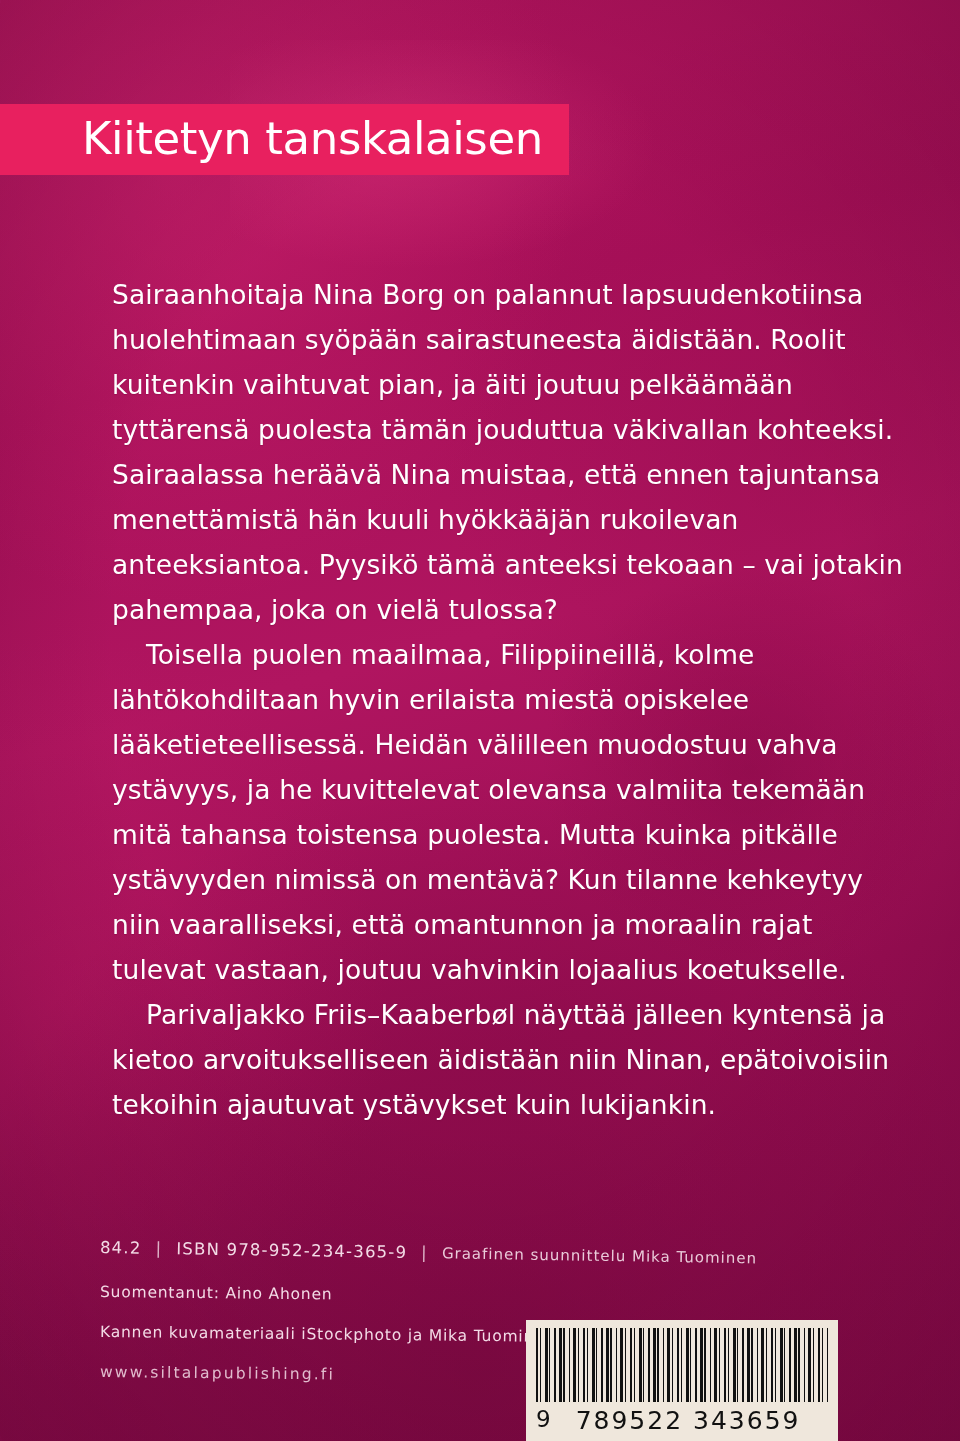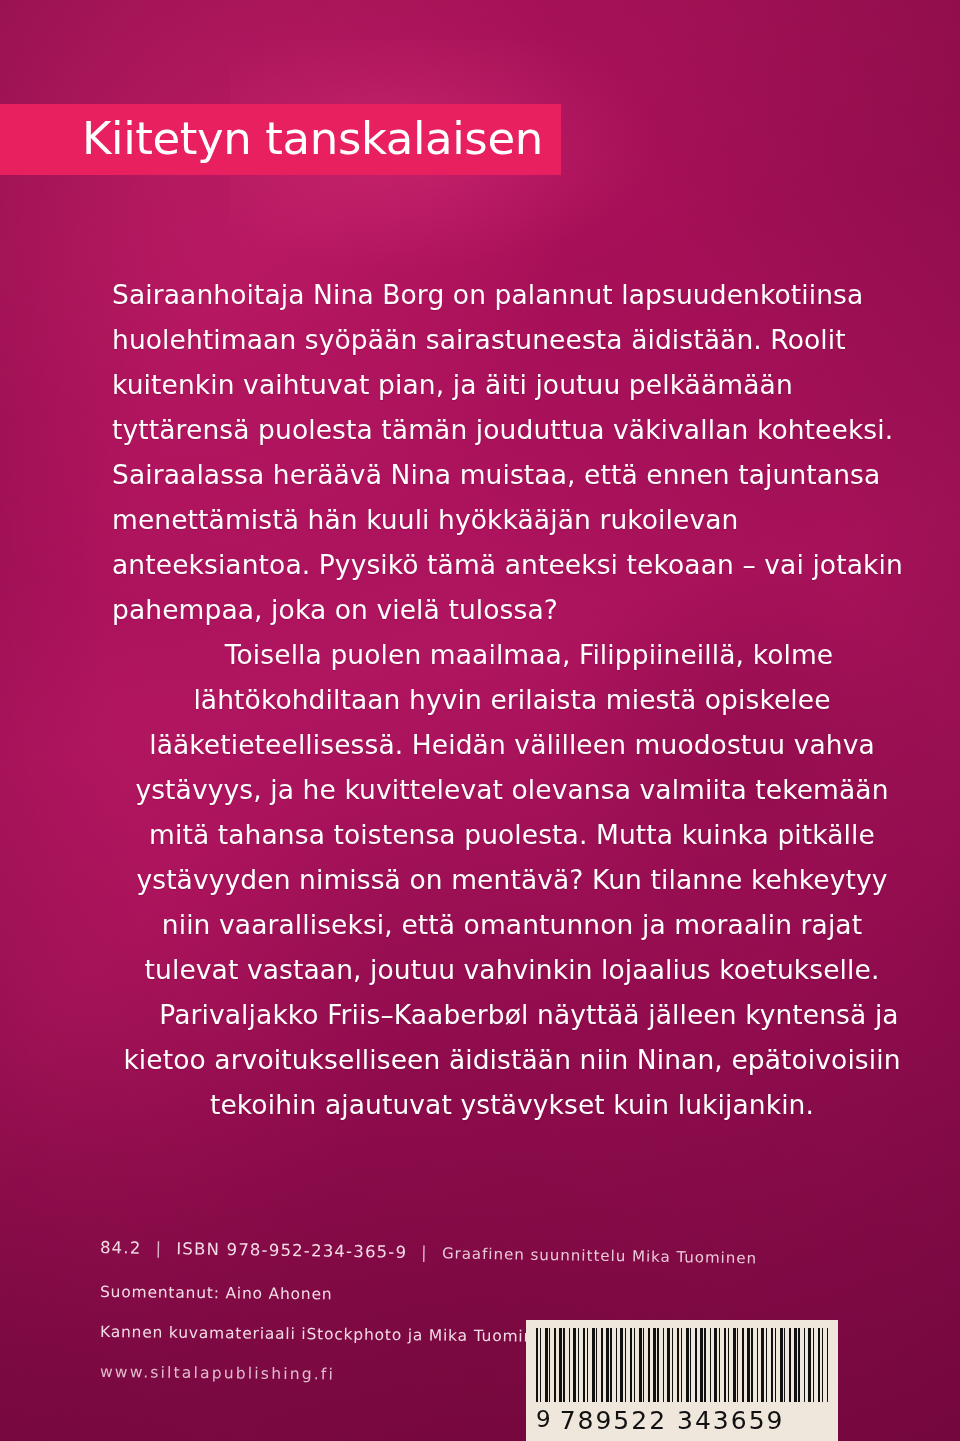--- a/index.html
+++ b/index.html
@@ -69,21 +69,21 @@
   .headline-line {
     display: block;
     width: max-content;
     max-width: 94%;
     background: #e8205f;
     color: #ffffff;
     font-size: 45px;
     line-height: 1.0;
     font-weight: 400;
     letter-spacing: -0.4px;
-    padding: 12px 18px 14px 82px;
+    padding: 12px 26px 14px 82px;
     margin: 0;
   }
   .headline-line.second {
     padding-left: 82px;
     margin-top: 8px;
     font-size: 45px;
   }
 
   
   .blurb {
@@ -98,21 +98,20 @@
     text-align: left;
     letter-spacing: 0.1px;
     text-shadow: 0 1px 1px rgba(90,0,45,0.25);
     margin-left: 36px;
   }
   .blurb p {
     margin: 0;
   }
   .blurb p + p {
     text-indent: 34px;
-    text-align: center;
   }
 
   
   .credits {
     position: absolute;
     left: 100px;
     top: 1238px;
     width: 800px;
     z-index: 3;
     color: #f3dbe6;
@@ -182,21 +181,21 @@
     display: flex;
     align-items: flex-start;
     font-family: "DejaVu Sans", sans-serif;
     font-size: 25px;
     letter-spacing: 1px;
     color: #111;
     padding-top: 4px;
     gap: 8px;
   }
   .barcode-digits .lead { font-size: 23px; }
-  .barcode-digits .main { letter-spacing: 2px; }
+  .barcode-digits .main { letter-spacing: 2px; margin-left: 16px; }
 </style>
 </head>
 <body>
 
 <div class="book-back">
 
   <div class="texture"></div>
   <div class="smudge-1"></div>
   <div class="smudge-2"></div>
   <div class="vignette"></div>

